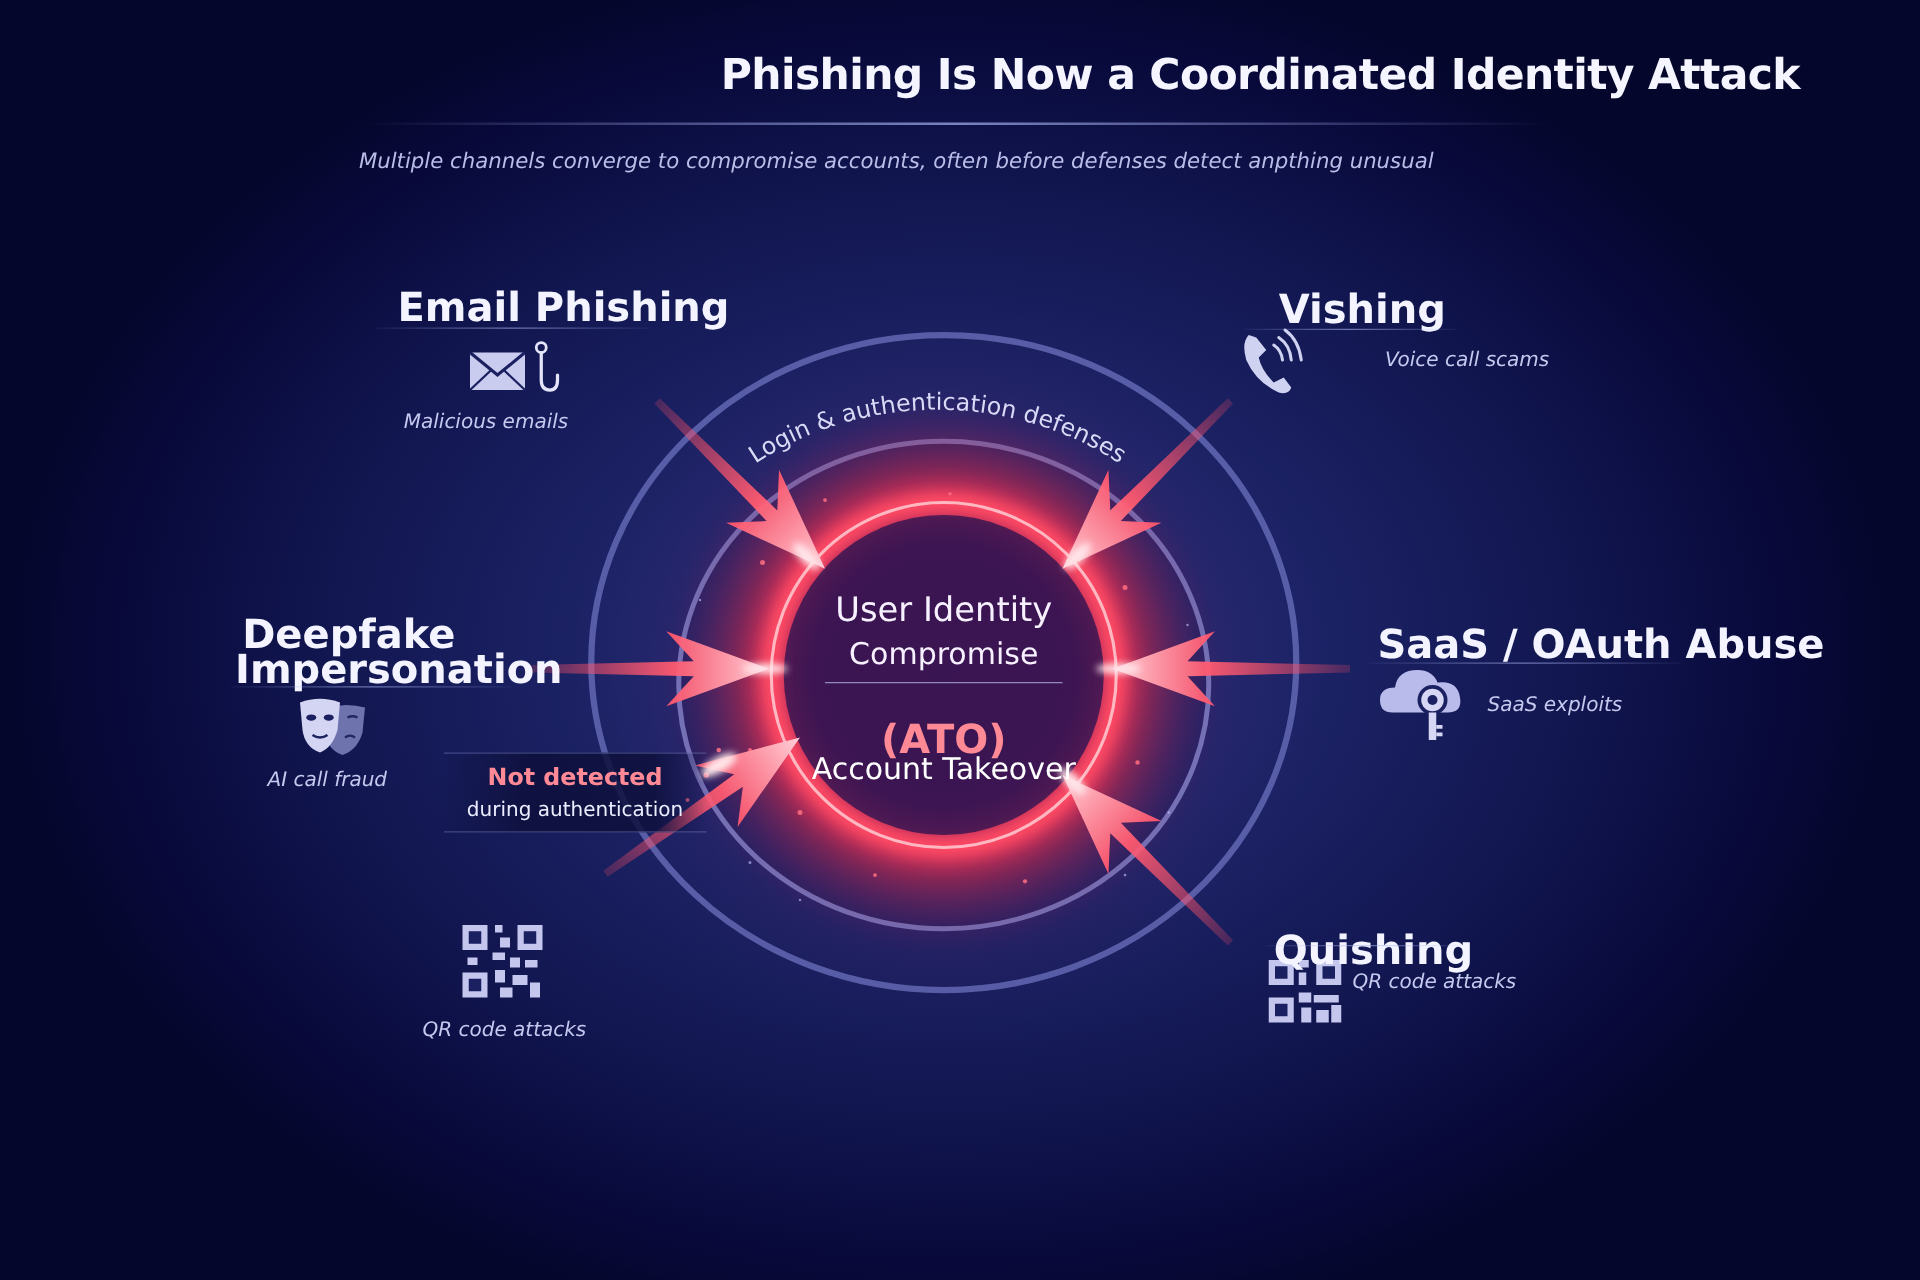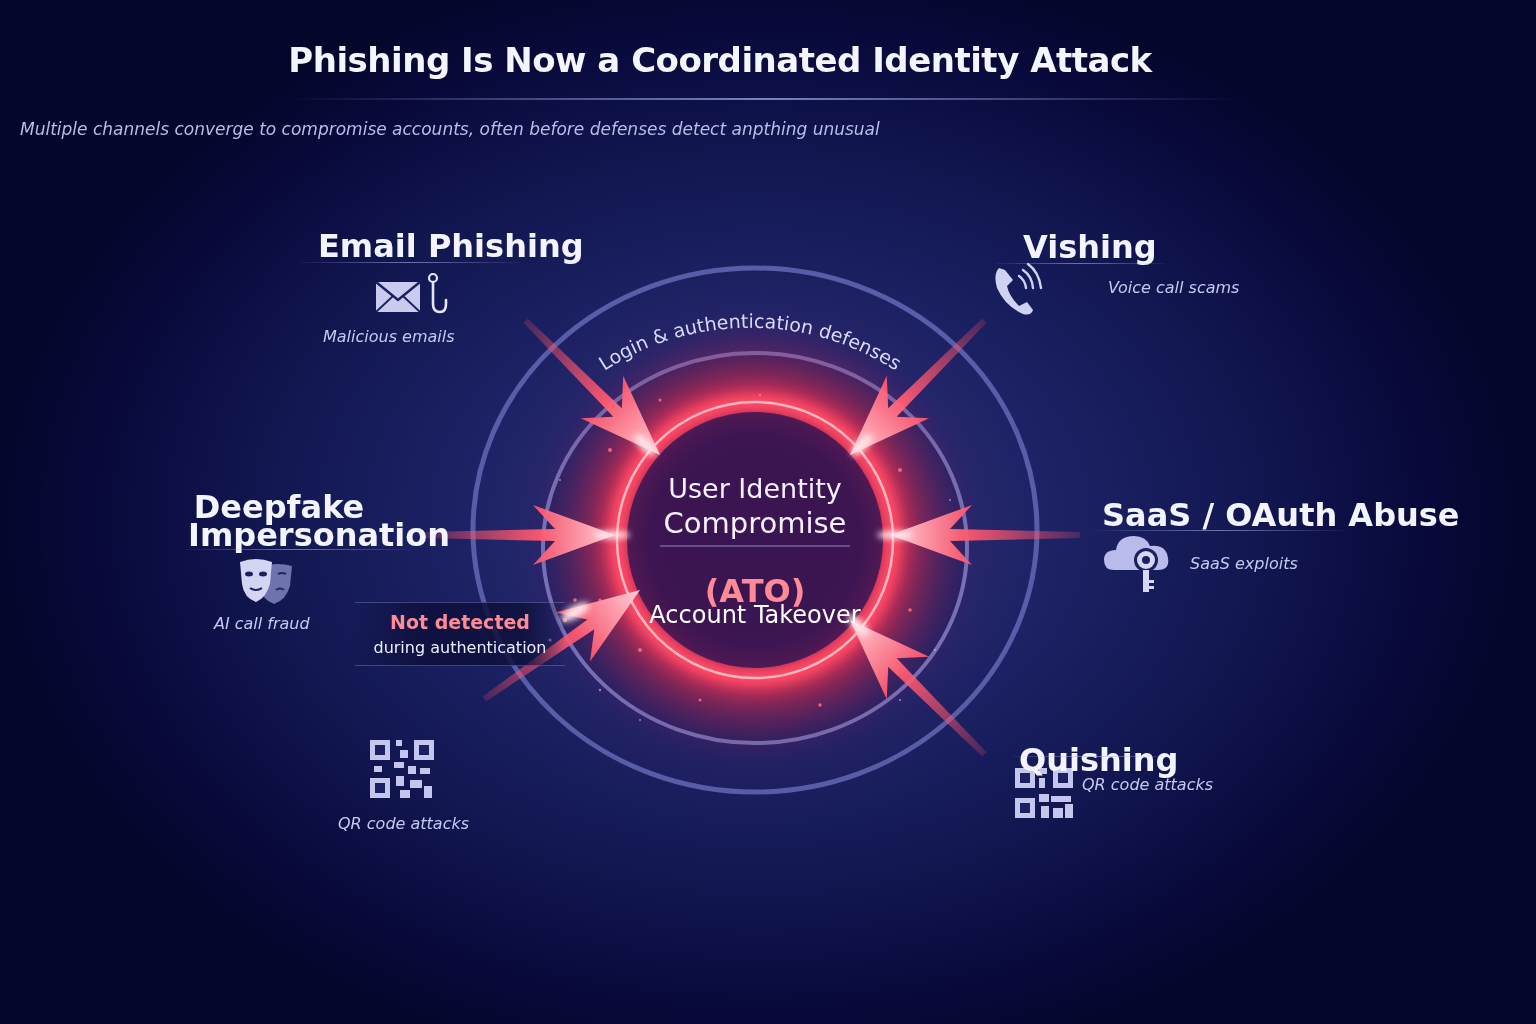--- a/index.html
+++ b/index.html
@@ -4,30 +4,30 @@
 <style>
   html, body { margin: 0; padding: 0; }
   body {
     width: 1536px; height: 1024px; overflow: hidden; position: relative;
     background: radial-gradient(ellipse 760px 560px at 760px 520px, #27307e 0%, #1d2468 35%, #121751 65%, #08093a 88%, #05062b 100%);
     font-family: "DejaVu Sans", "Liberation Sans", sans-serif;
     color: #ffffff;
   }
   .abs { position: absolute; }
   .title {
-    left: 0; width: 1440px; top: 40px; text-align: center;
+    left: 0; width: 1440px; top: 40px; text-align: right;
     font-size: 34px; font-weight: bold; letter-spacing: -0.5px; color: #f4f5ff;
   }
   .title-rule {
     left: 290px; top: 98px; width: 950px; height: 2px;
     background: linear-gradient(90deg, rgba(140,150,230,0) 0%, rgba(170,180,240,0.7) 50%, rgba(140,150,230,0) 100%);
   }
   .subtitle {
-    left: 0; width: 1434px; top: 119px; text-align: left;
-    font-size: 17px; font-style: italic; color: #b9bde8; margin-left: 20px;
+    left: 0; width: 1434px; top: 119px; text-align: center;
+    font-size: 17px; font-style: italic; color: #b9bde8;
   }
   .label-title { font-size: 32px; font-weight: bold; color: #f3f4ff; white-space: nowrap; }
   .label-desc { font-size: 16px; font-style: italic; color: #c6c9ef; white-space: nowrap; }
   .rule { height: 1px; background: linear-gradient(90deg, rgba(150,160,230,0.05), rgba(170,180,240,0.6), rgba(150,160,230,0.05)); }
   .center-text { text-align: center; font-weight: normal; }
   svg { position: absolute; left: 0; top: 0; }
 </style>
 </head>
 <body>
 
@@ -233,15 +233,15 @@
 <div class="abs label-title" style="left:1019px; top:721px;margin-top:20px;">Quishing</div>
 <div class="abs rule" style="left:1012px; top:756px; width:160px;"></div>
 <div class="abs label-desc" style="left:1082px; top:775px;">QR code attacks</div>
 
 <div class="abs" style="left:355px; top:602px; width:210px; height:62px; background:linear-gradient(90deg, rgba(10,12,50,0) 0%, rgba(14,16,60,0.85) 30%, rgba(14,16,60,0.85) 80%, rgba(14,16,60,0) 100%); border-top:1px solid rgba(150,160,230,0.35); border-bottom:1px solid rgba(150,160,230,0.35);">
   <div style="position:absolute; left:0; width:210px; top:8px; text-align:center; font-size:19px; font-weight:bold; color:#ff8a96;">Not detected</div>
   <div style="position:absolute; left:0; width:210px; top:35px; text-align:center; font-size:16px; color:#eceeff;">during authentication</div>
 </div>
 
 <div class="abs center-text" style="left:605px; width:300px; top:472px; font-size:27px; color:#f7f0ff; line-height:34px;">User Identity</div>
-<div class="abs center-text" style="left:605px; width:300px; top:506px; font-size:29px; color:#f7f0ff; line-height:34px;">Compromise</div>
+<div class="abs center-text" style="left:605px; width:300px; top:506px; font-size:24px; color:#f7f0ff; line-height:34px;">Compromise</div>
 <div class="abs center-text" style="left:605px; width:300px; top:552px; font-size:24px; color:#ffffff; line-height:30px;margin-top:48px;">Account Takeover</div>
 <div class="abs center-text" style="left:605px; width:300px; top:576px; font-size:32px; color:#ff8a96; line-height:30px; font-weight:bold;">(ATO)</div>
 
 </body></html>

